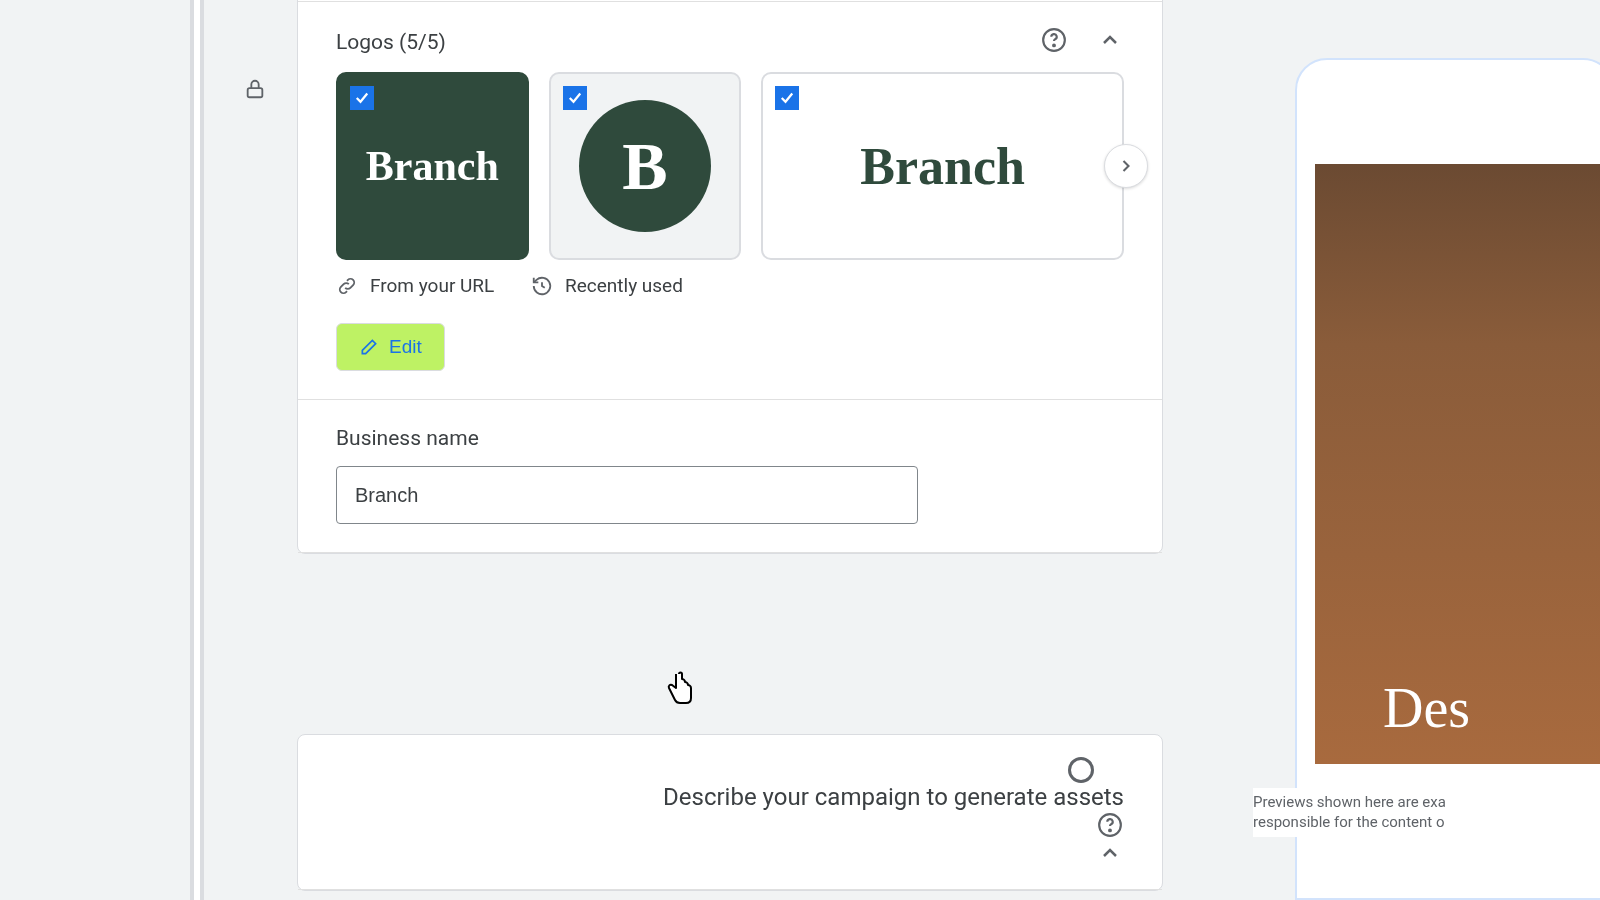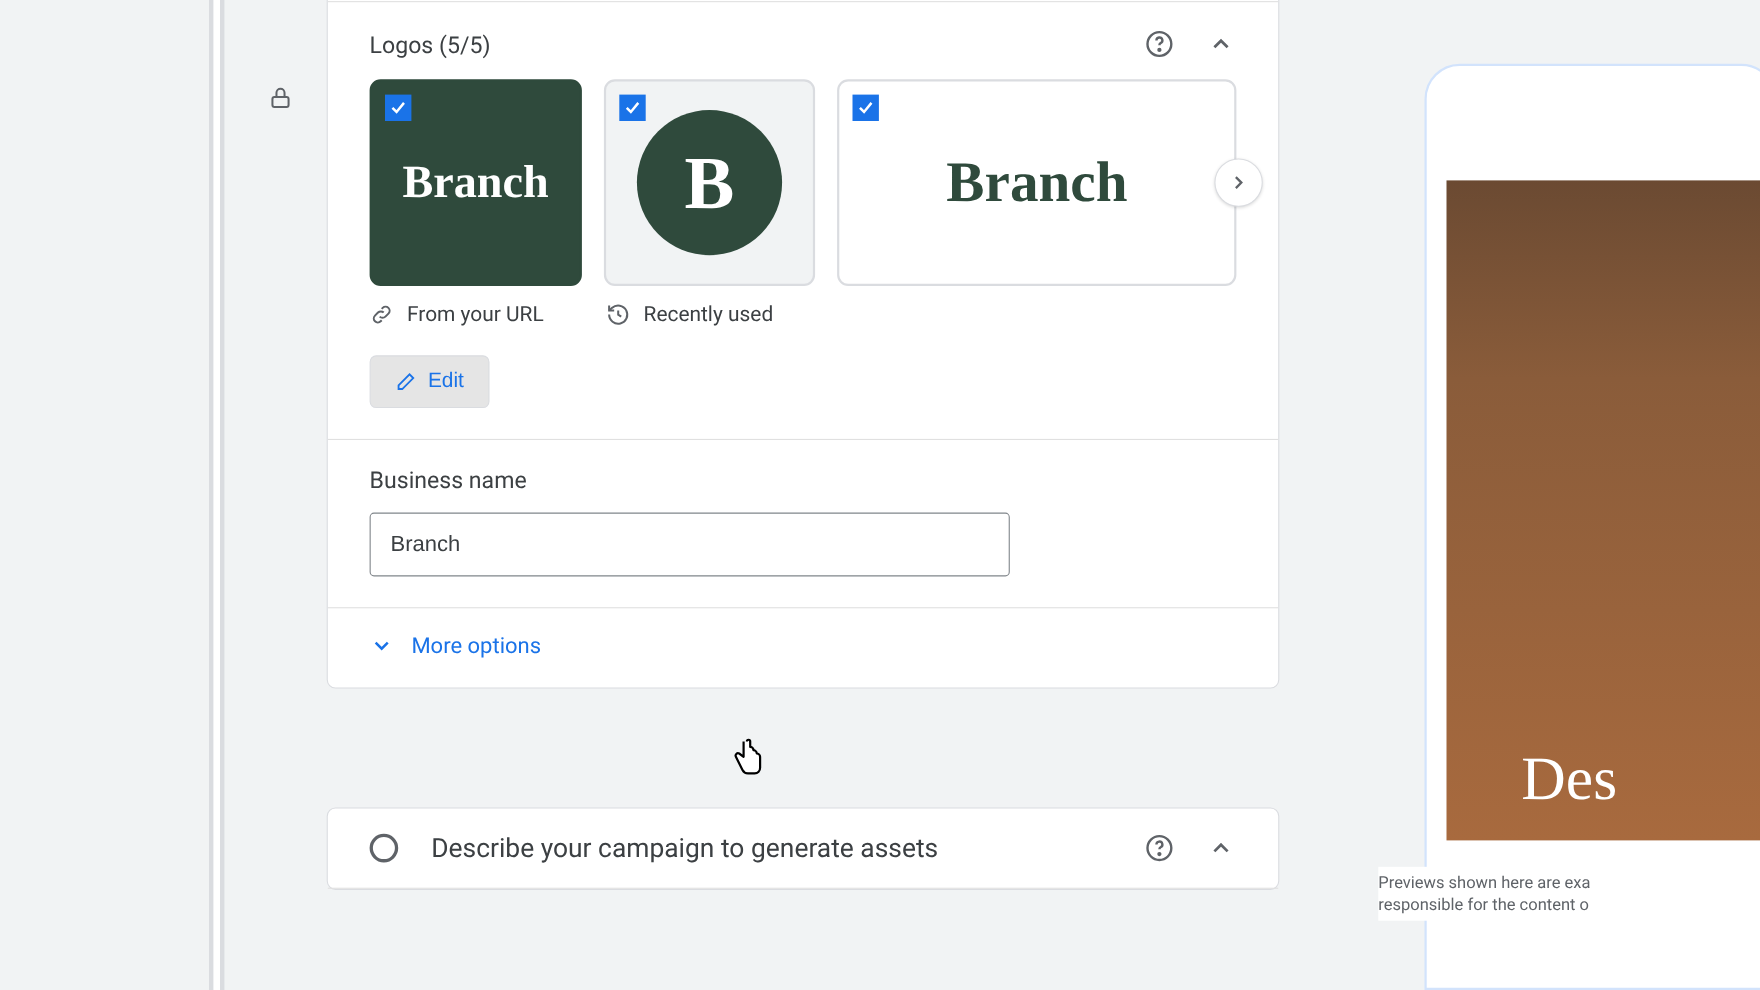--- a/index.html
+++ b/index.html
@@ -117,40 +117,39 @@
     border-radius: 50%;
     background: #fff;
     border: 1px solid #dadce0;
     box-shadow: 0 1px 3px rgba(0,0,0,0.15);
     display:flex; align-items:center; justify-content:center;
     color:#5f6368;
     cursor:pointer;
   }
   .caption-row {
     display: flex;
-    gap: 20px;
     padding: 14px 38px 26px 38px;
   }
   .caption {
     display: flex;
     align-items: center;
     gap: 12px;
     color: #3c4043;
     font-size: 19px;
   }
   .caption.c1 { width: 195px; }
   .caption.c2 { width: 195px; }
   .caption.c3 { width: 367px; }
   .edit-btn {
     margin: 0 0 28px 38px;
     display: inline-flex;
     align-items: center;
     gap: 10px;
     border: 1px solid #dadce0;
-    background: #e5e5e5;
+    background: #bef264;
     color: #1a73e8;
     font-size: 19px;
     padding: 12px 22px;
     border-radius: 6px;
     cursor: pointer;
   }
   .biz-section { padding: 26px 38px 28px 38px; }
   .biz-title { font-size: 21px; color: #3c4043; margin-bottom: 16px; }
   .biz-input {
     width: 582px;
@@ -183,22 +182,23 @@
     position: absolute;
     left: 297px;
     top: 734px;
     width: 866px;
     background: #fff;
     border: 1px solid #dadce0;
     border-radius: 8px;
   }
   .card2-row {
     display:flex;
-    align-items:center;
+    align-items:flex-end;
     padding: 22px 38px;
+    flex-direction: column;
   }
   .radio-empty {
     width: 26px; height: 26px;
     border: 3px solid #5f6368;
     border-radius: 50%;
     margin-right: 30px;
   }
   .card2-title { font-size: 24px; color: #3c4043; flex:1; }
   .preview-panel {
     position: absolute;
@@ -347,28 +347,20 @@
 
   <div class="divider"></div>
 
   <div class="biz-section">
     <div class="biz-title">Business name</div>
     <input class="biz-input" type="text" value="Branch" style="">
   </div>
 
   <div class="divider"></div>
 
-  <div class="more-row">
-    <span>
-      <svg width="22" height="22" viewBox="0 0 24 24" fill="none" stroke="#1a73e8" stroke-width="2.5">
-          <path d="M6 9l6 6 6-6"></path>
-        </svg>
-    </span>
-    <span>More options</span>
-  </div>
 </div>
 
 <div class="card2">
   <div class="card2-row">
     <div class="radio-empty"></div>
     <div class="card2-title">Describe your campaign to generate assets</div>
     <div class="icon-btn">
       <svg width="26" height="26" viewBox="0 0 24 24" fill="none" stroke="currentColor" stroke-width="2">
         <circle cx="12" cy="12" r="10"></circle>
         <path d="M9.5 9a2.5 2.5 0 1 1 3.5 2.3c-.8.4-1 .9-1 1.7"></path>

